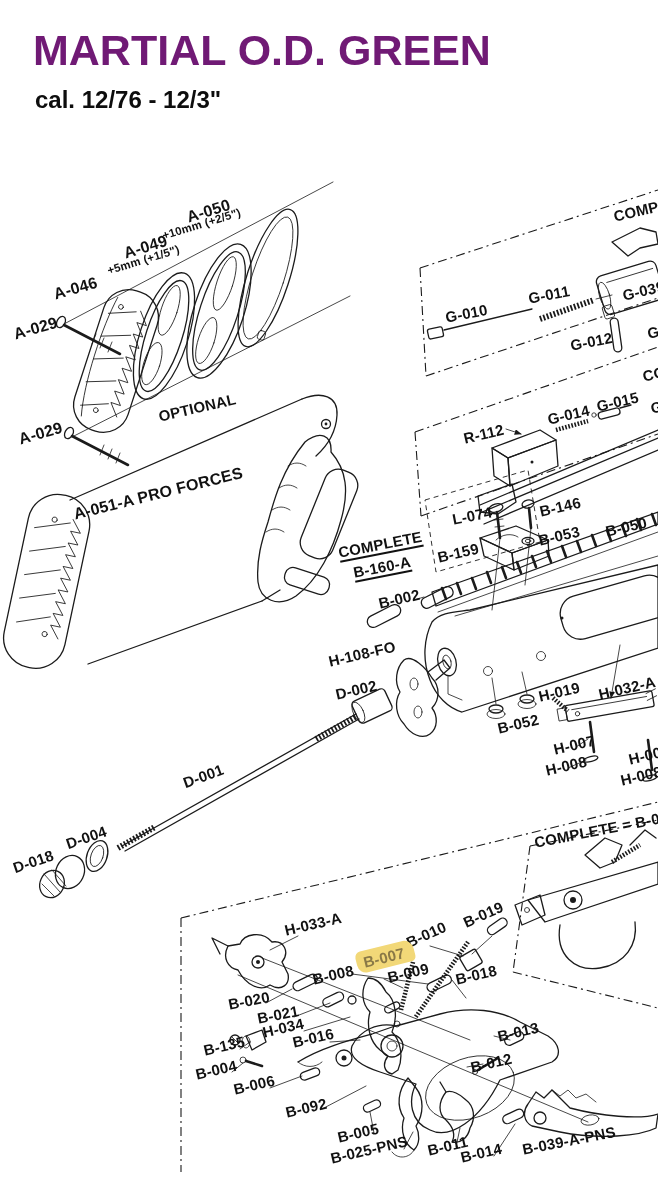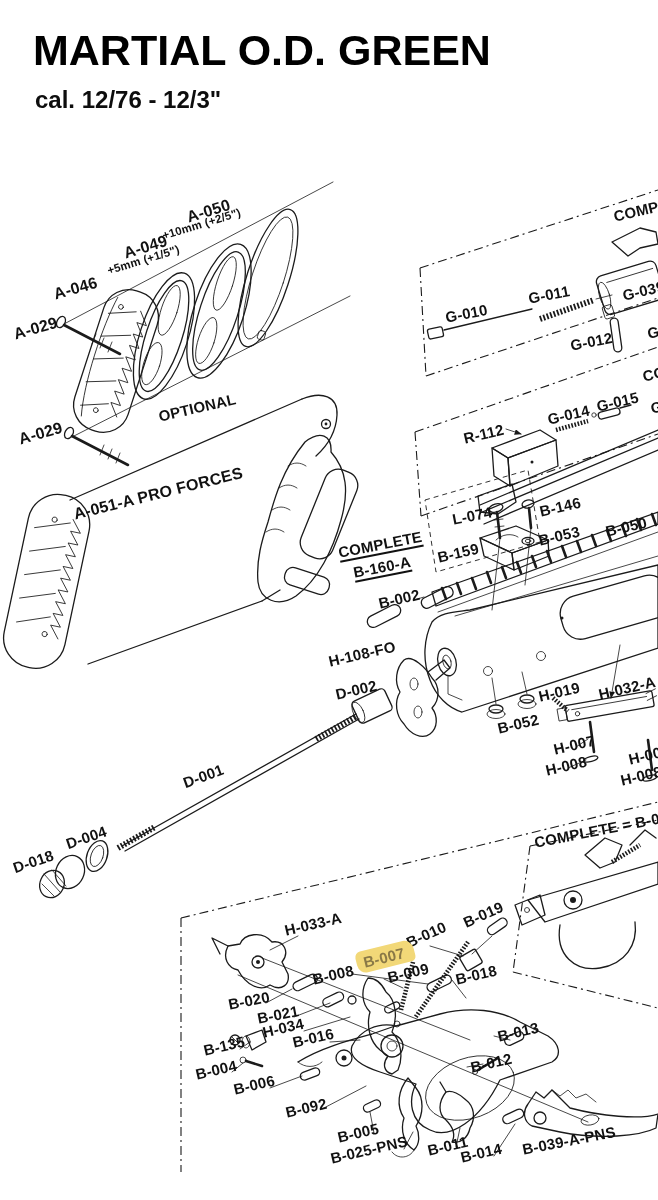--- a/index.html
+++ b/index.html
@@ -1,18 +1,18 @@
 <!DOCTYPE html>
 <html style="--hl-bg: #f2d878; --hl-fg: #8a7947;"><head>
 <meta charset="utf-8">
 <style>
   html,body{margin:0;padding:0;background:#ffffff;}
   #canvas{position:relative;width:658px;height:1200px;overflow:hidden;background:#fff;
           font-family:"Liberation Sans", sans-serif;}
-  .title{position:absolute;left:33px;top:26px;font-size:43px;font-weight:bold;color:#000000;
+  .title{position:absolute;left:33px;top:26px;font-size:43px;font-weight:bold;color:#701a75;
          letter-spacing:0px;white-space:nowrap;}
   .subtitle{position:absolute;left:35px;top:86px;font-size:24px;font-weight:bold;color:#0d0d0d;white-space:nowrap;}
   #art{position:absolute;left:0;top:0;}
   .plabel{position:absolute;font-weight:bold;font-size:15px;color:#111;white-space:nowrap;
           transform-origin:0 0;line-height:1;letter-spacing:0.2px;}
   .plabel.ul{text-decoration:underline;text-decoration-thickness:2px;text-underline-offset:3px;}
   .plabel.hl{background:var(--hl-bg,#f2d878);color:var(--hl-fg,#8a7947);
              padding:4px 10px 3px 7px;border-radius:6px 10px 5px 9px;}
   .ln{fill:none;stroke:#1b1b1b;stroke-width:1.3;stroke-linecap:round;stroke-linejoin:round;}
   .thin{stroke-width:0.8;}

